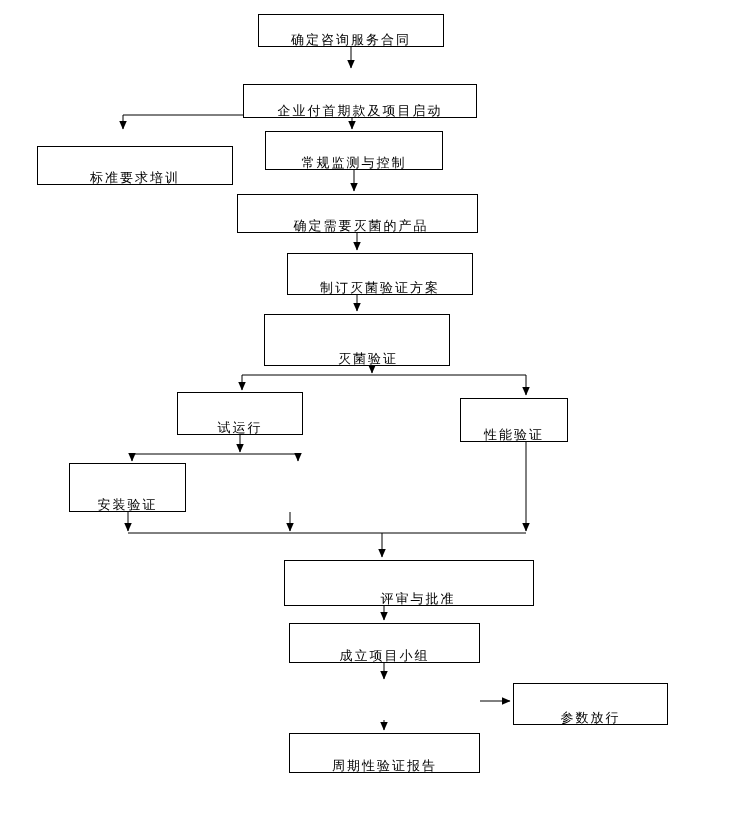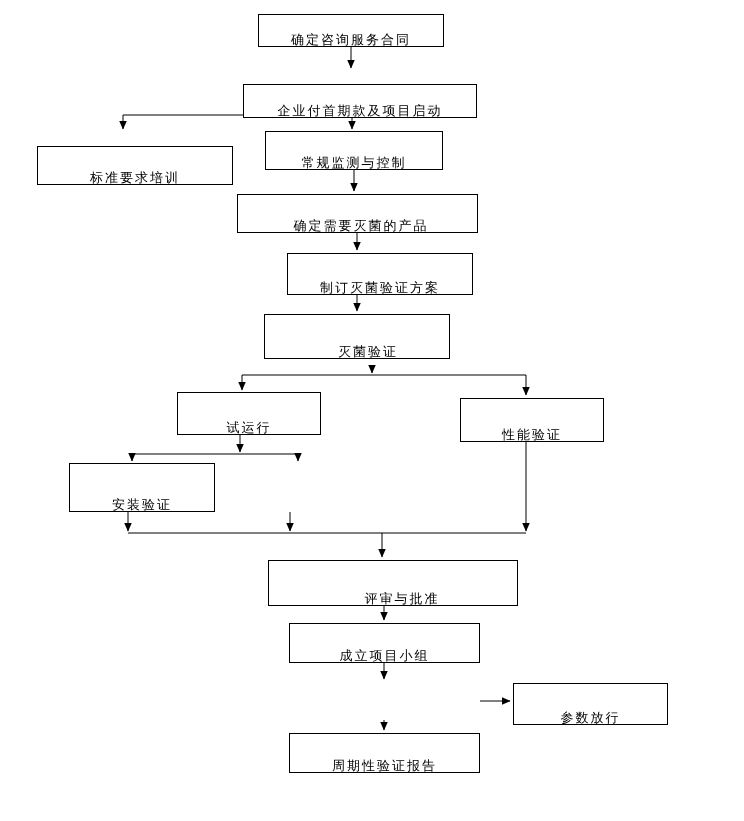--- a/index.html
+++ b/index.html
@@ -93,33 +93,33 @@
   </div>
   <div class="node" style="left:265px; top:131px; width:178px; height:39px;">
     <span>常规监测与控制</span>
   </div>
   <div class="node" style="left:237px; top:194px; width:241px; height:39px;padding-left:7px;">
     <span>确定需要灭菌的产品</span>
   </div>
   <div class="node" style="left:264px; top:253px; width:186px; height:42px;margin-left:23px;">
     <span>制订灭菌验证方案</span>
   </div>
-  <div class="node" style="left:264px; top:314px; width:186px; height:45px;padding-left:22px;">
+  <div class="node" style="left:264px; top:314px; width:186px; height:52px;padding-left:22px;">
     <span>灭菌验证</span>
   </div>
-  <div class="node" style="left:177px; top:392px; width:144px; height:43px;">
+  <div class="node" style="left:177px; top:392px; width:126px; height:43px;">
     <span>试运行</span>
   </div>
-  <div class="node" style="left:460px; top:398px; width:144px; height:44px;">
+  <div class="node" style="left:460px; top:398px; width:108px; height:44px;">
     <span>性能验证</span>
   </div>
-  <div class="node" style="left:69px;  top:463px; width:146px; height:49px;">
+  <div class="node" style="left:69px;  top:463px; width:117px; height:49px;">
     <span>安装验证</span>
   </div>
-  <div class="node" style="left:268px; top:560px; width:250px; height:46px;padding-left:18px;">
+  <div class="node" style="left:284px; top:560px; width:250px; height:46px;padding-left:18px;">
     <span>评审与批准</span>
   </div>
   <div class="node" style="left:289px; top:623px; width:191px; height:40px;">
     <span>成立项目小组</span>
   </div>
   <div class="node" style="left:289px; top:733px; width:191px; height:40px;">
     <span>周期性验证报告</span>
   </div>
   <div class="node" style="left:513px; top:683px; width:155px; height:42px;">
     <span>参数放行</span>

